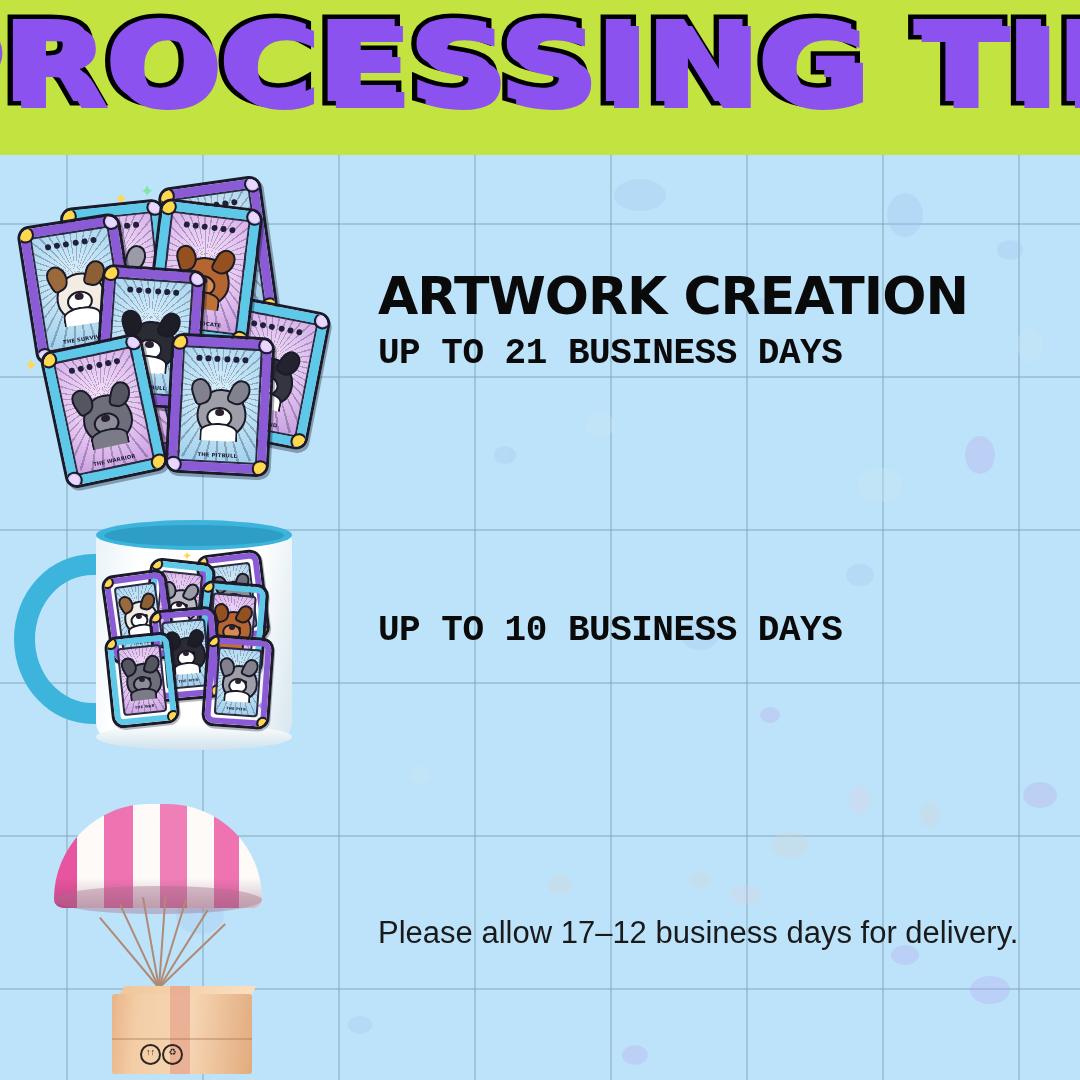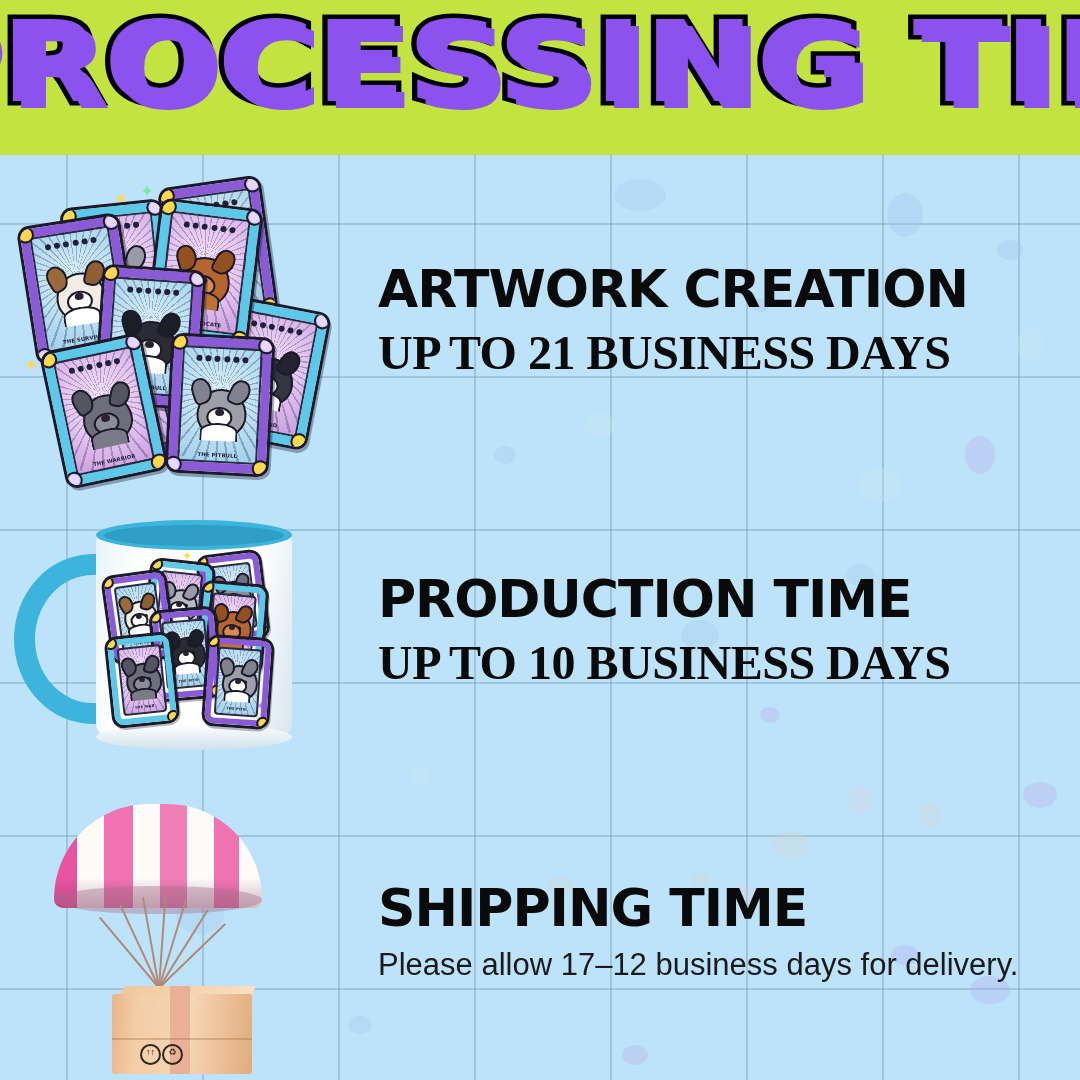--- a/index.html
+++ b/index.html
@@ -67,24 +67,24 @@
     letter-spacing:-1px;
     line-height:1.05;
     margin:0 0 10px 0;
     white-space:nowrap;
   }
   .h-artwork{font-size:52px;}
   .h-production{font-size:52px;}
   .h-shipping{font-size:52px;}
 
   .subline{
-    font-family:Liberation Serif, serif;
+    font-family:Liberation Mono, monospace;
     font-weight:bold;
     color:#0a0a0a;
-    font-size:48px;
+    font-size:36px;
     letter-spacing:-0.5px;
     line-height:1.1;
     margin:0 0 8px 0;
     white-space:nowrap;
   }
   .note{
     font-family:"Liberation Sans", sans-serif;
     font-weight:400;
     color:#1a1a1a;
     font-size:31px;
@@ -779,21 +779,20 @@
             </div>
             <div class="frame" style="border-color:#8b5bd6;border-width:6px;"></div>
             <div class="sun tl" style="width:9px;height:9px;"></div>
             <div class="sun br" style="width:9px;height:9px;"></div>
           </div>
         </div>
       </div>
     </div>
 
     <div class="text-cell">
-      <h2 class="headline h-production">PRODUCTION TIME</h2>
       <div class="subline">UP TO 10 BUSINESS DAYS</div>
     </div>
   </div>
 
   <div class="row row-ship">
     <div class="art-cell">
       <div class="para-wrap">
         <div class="canopy"></div>
         <div class="canopy-lip"></div>
         <div class="strings">
@@ -810,20 +809,19 @@
           <div class="box-face"></div>
           <div class="box-tape"></div>
           <div class="box-seam"></div>
           <div class="box-stamp s1">↑↑</div>
           <div class="box-stamp s2">♻</div>
         </div>
       </div>
     </div>
 
     <div class="text-cell">
-      <h2 class="headline h-shipping">SHIPPING TIME</h2>
       <div class="note">
         <div>Please allow 17–12 business days for delivery.</div>
       </div>
     </div>
   </div>
 
 </div>
 
 </body></html>

